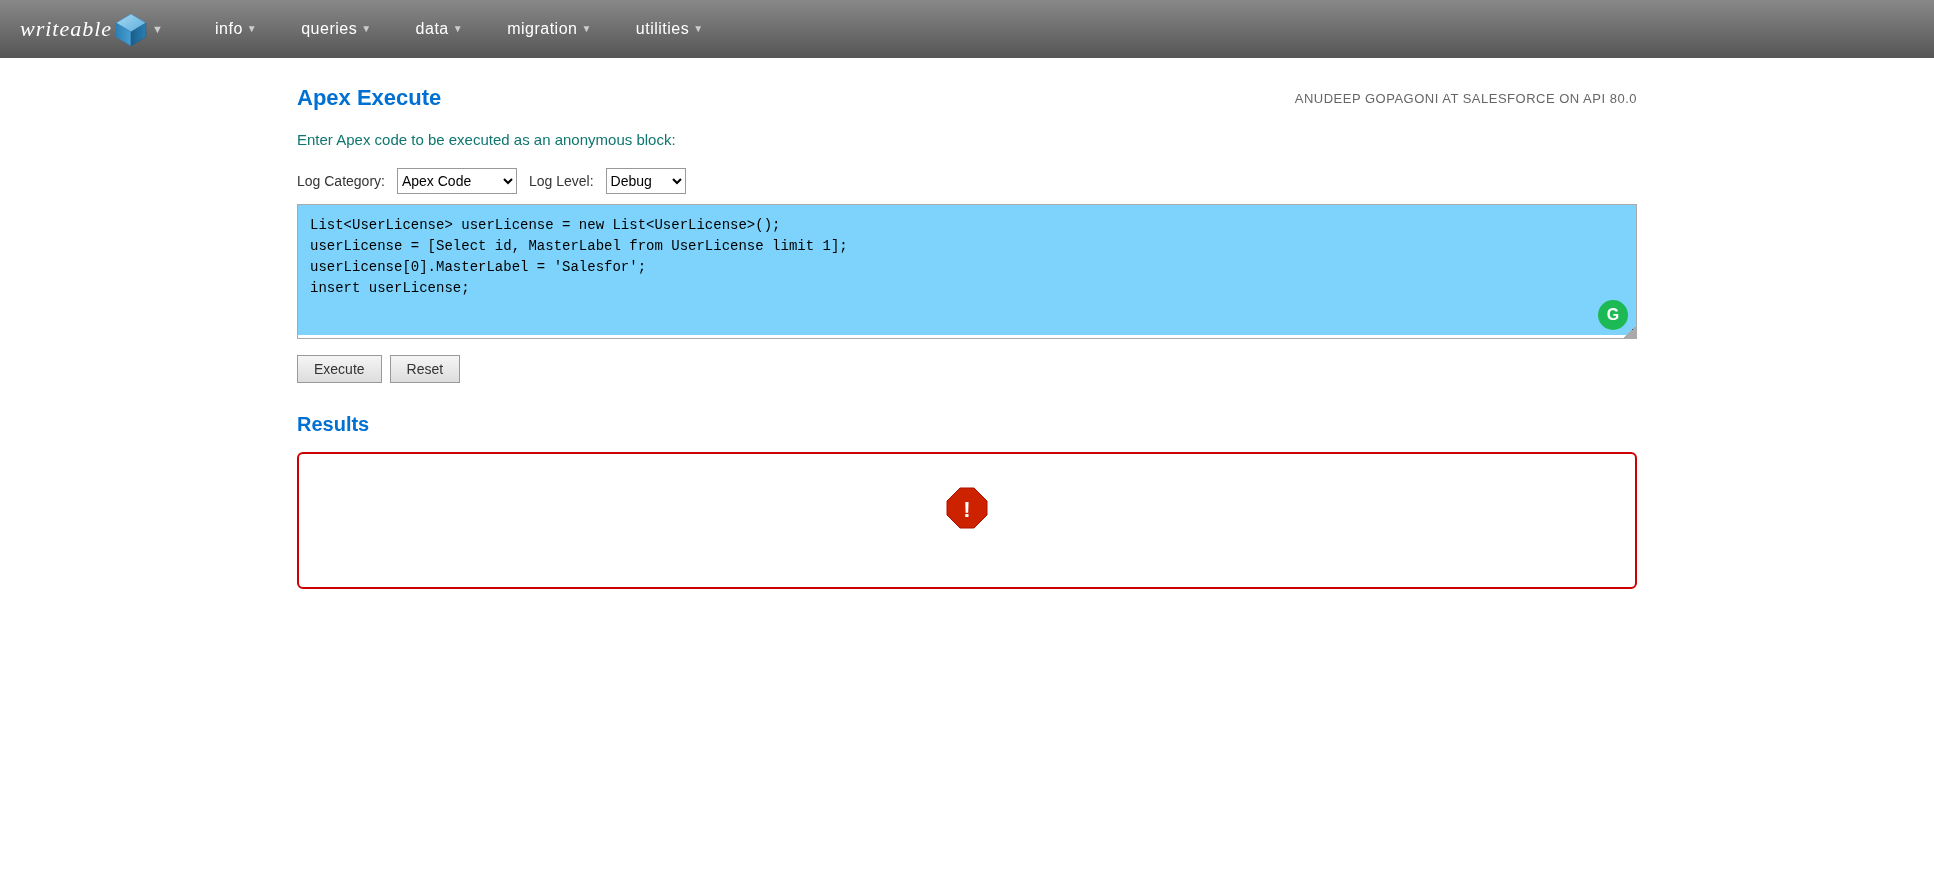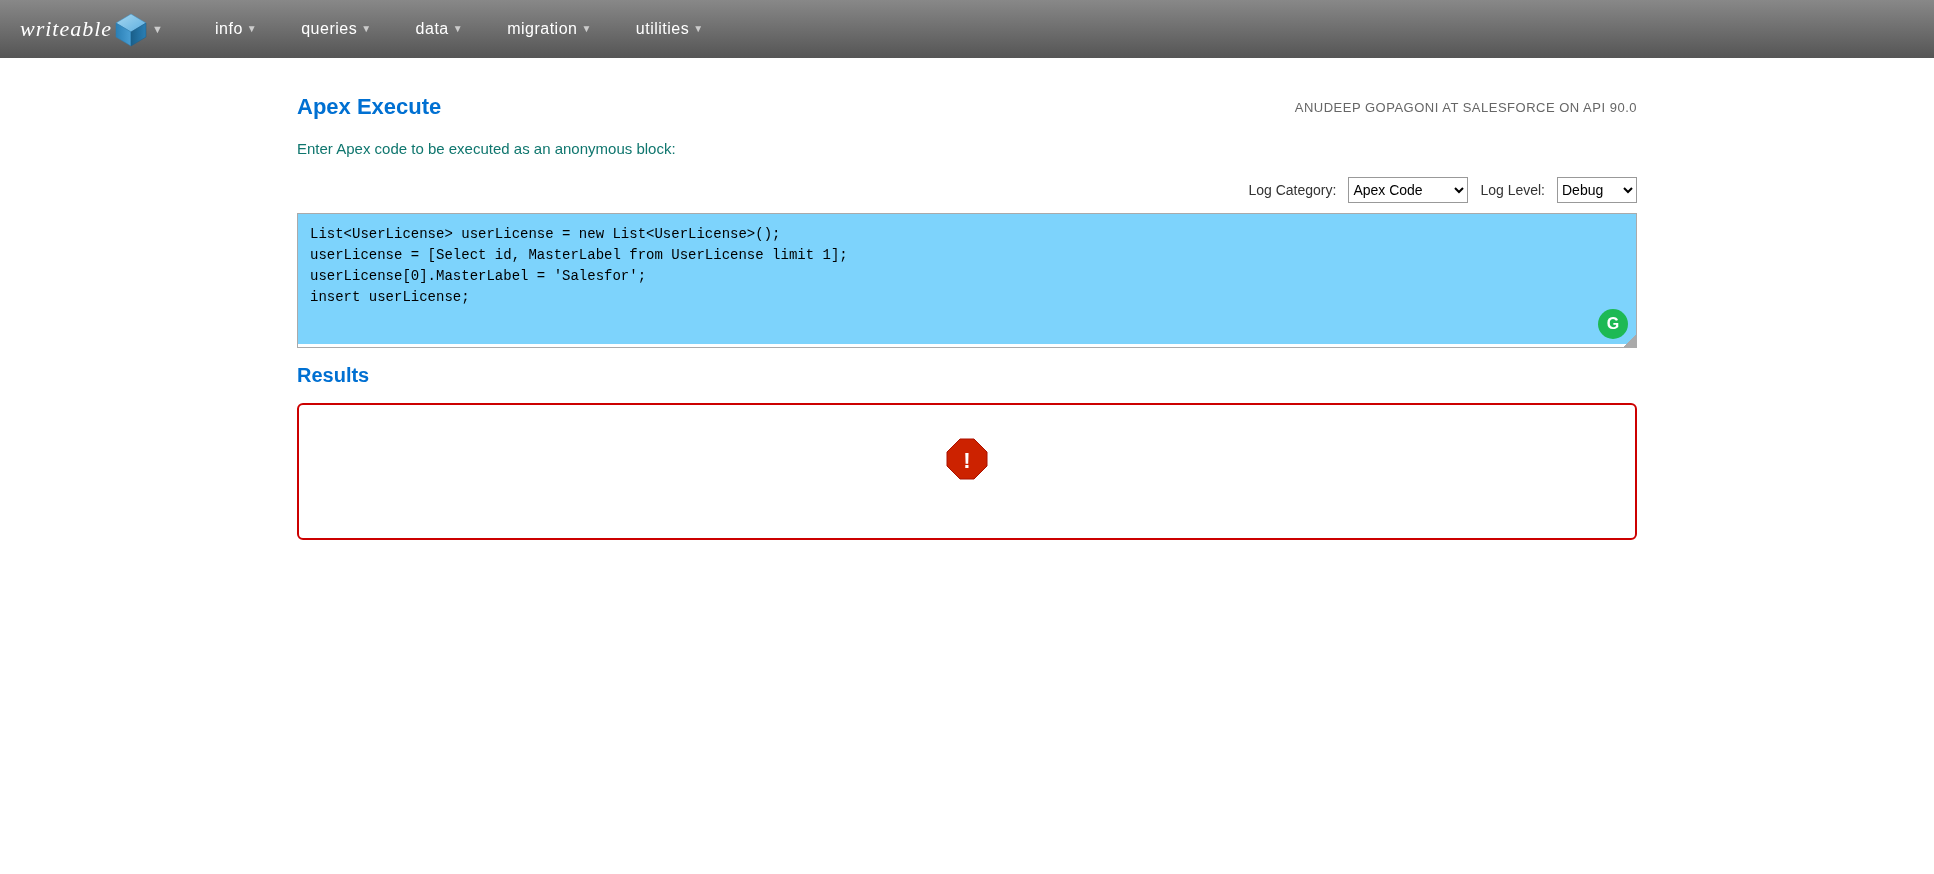--- a/index.html
+++ b/index.html
@@ -54,21 +54,21 @@
       letter-spacing: 0.5px;
     }
     .nav-arrow {
       font-size: 10px;
       color: #ccc;
     }
 
     
     .main-content {
       max-width: 1400px;
-      margin: 16px auto;
+      margin: 7px auto;
       padding: 20px 30px;
     }
 
     
     .page-header {
       display: flex;
       justify-content: space-between;
       align-items: center;
       margin-bottom: 20px;
     }
@@ -88,21 +88,21 @@
     .description {
       margin-bottom: 20px;
       font-size: 15px;
       color: #0f766e;
     }
 
     
     .log-controls {
       display: flex;
       align-items: center;
-      justify-content: flex-end;
+      justify-content: flex-start;
       gap: 12px;
       margin-bottom: 10px;
     }
     .log-label {
       font-size: 14px;
       color: #333;
     }
     .log-select {
       padding: 3px 0;
       font-size: 14px;
@@ -269,21 +269,21 @@
         <span class="nav-arrow">▼</span>
       </a>
     </li>
   </ul>
 </nav>
 
 <div class="main-content">
 
   <div class="page-header">
     <h1 class="page-title">Apex Execute</h1>
-    <span class="user-info">ANUDEEP GOPAGONI AT SALESFORCE ON API 90.0</span>
+    <span class="user-info">ANUDEEP GOPAGONI AT SALESFORCE ON API 80.0</span>
   </div>
 
   <p class="description">Enter Apex code to be executed as an anonymous block:</p>
 
   <div class="log-controls">
     <span class="log-label">Log Category:</span>
     <select class="log-select">
       <option>None</option>
       <option selected="">Apex Code</option>
       <option>Apex Profiling</option>
@@ -310,20 +310,24 @@
 
   <div class="code-editor-wrapper">
     <textarea class="code-editor" spellcheck="false" id="apex-code-editor" style="">List&lt;UserLicense&gt; userLicense = new List&lt;UserLicense&gt;();
 userLicense = [Select id, MasterLabel from UserLicense limit 1];
 userLicense[0].MasterLabel = 'Salesfor';
 insert userLicense;</textarea>
     <div class="grammarly-icon">G</div>
     <div class="resize-handle"></div>
   </div>
 
+  <div class="button-row">
+    <button class="btn">Execute</button>
+    <button class="btn">Reset</button>
+  </div>
 
   <h2 class="results-title">Results</h2>
 
   <div class="error-box">
     <span class="error-icon">
       
       <svg width="48" height="48" viewBox="0 0 48 48" xmlns="http://www.w3.org/2000/svg">
         <polygon points="17,4 31,4 44,17 44,31 31,44 17,44 4,31 4,17" fill="#cc2200" stroke="#aa1100" stroke-width="1"></polygon>
         <text x="24" y="33" text-anchor="middle" font-size="22" font-weight="bold" fill="#fff" font-family="Arial">!</text>
       </svg>

